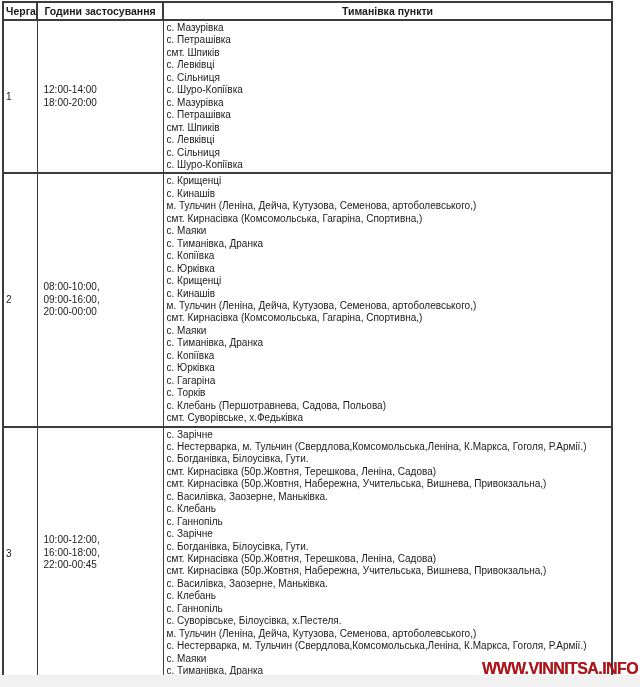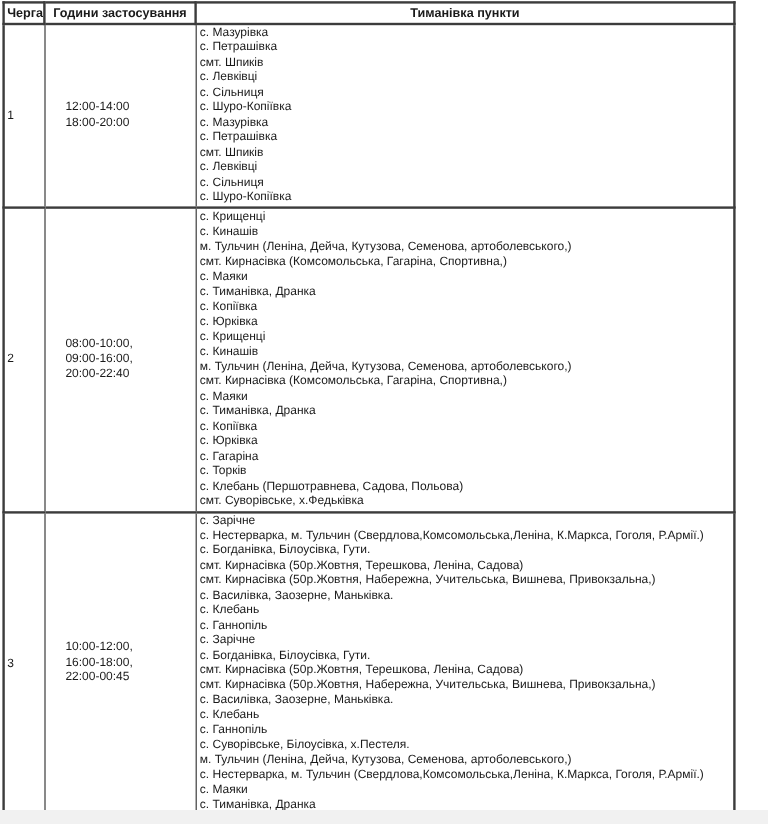--- a/index.html
+++ b/index.html
@@ -48,21 +48,21 @@
     overflow: hidden;
   }
   table.schedule td.queue-cell {
     vertical-align: middle;
     text-align: left;
     padding-left: 2px;
     border-left-width: 2px;
     font-size: 10px;
   }
   table.schedule td.hours-cell {
-    padding-left: 17px;
+    padding-left: 6px;
   }
   table.schedule td.settlements-cell {
     border-right-width: 2px;
     vertical-align: top;
     margin-top: 34px;
   }
   .hours-line {
     line-height: 12.4px;
     white-space: nowrap;
   }
@@ -127,21 +127,21 @@
             <div class="settlement-line">с. Левківці</div>
             <div class="settlement-line">с. Сільниця</div>
             <div class="settlement-line">с. Шуро-Копіївка</div>
           </td>
         </tr>
         <tr>
           <td class="queue-cell">2</td>
           <td class="hours-cell">
             <div class="hours-line">08:00-10:00,</div>
             <div class="hours-line">09:00-16:00,</div>
-            <div class="hours-line">20:00-22:40</div>
+            <div class="hours-line">20:00-00:00</div>
           </td>
           <td class="settlements-cell">
             <div class="settlement-line">с. Крищенці</div>
             <div class="settlement-line">с. Кинашів</div>
             <div class="settlement-line">м. Тульчин (Леніна, Дейча, Кутузова, Семенова, артоболевського,)</div>
             <div class="settlement-line">смт. Кирнасівка (Комсомольська, Гагаріна, Спортивна,)</div>
             <div class="settlement-line">с. Маяки</div>
             <div class="settlement-line">с. Тиманівка, Дранка</div>
             <div class="settlement-line">с. Копіївка</div>
             <div class="settlement-line">с. Юрківка</div>
@@ -185,14 +185,15 @@
             <div class="settlement-line">с. Суворівське, Білоусівка, х.Пестеля.</div>
             <div class="settlement-line">м. Тульчин (Леніна, Дейча, Кутузова, Семенова, артоболевського,)</div>
             <div class="settlement-line">с. Нестерварка, м. Тульчин (Свердлова,Комсомольська,Леніна, К.Маркса, Гоголя, Р.Армії.)</div>
             <div class="settlement-line">с. Маяки</div>
             <div class="settlement-line">с. Тиманівка, Дранка</div>
           </td>
         </tr>
       </tbody>
   </table>
 
+  <div class="watermark" style="color: rgb(181, 18, 24);">WWW.VINNITSA.INFO</div>
   <div class="bottom-strip"></div>
 </div>
 
 </body></html>

